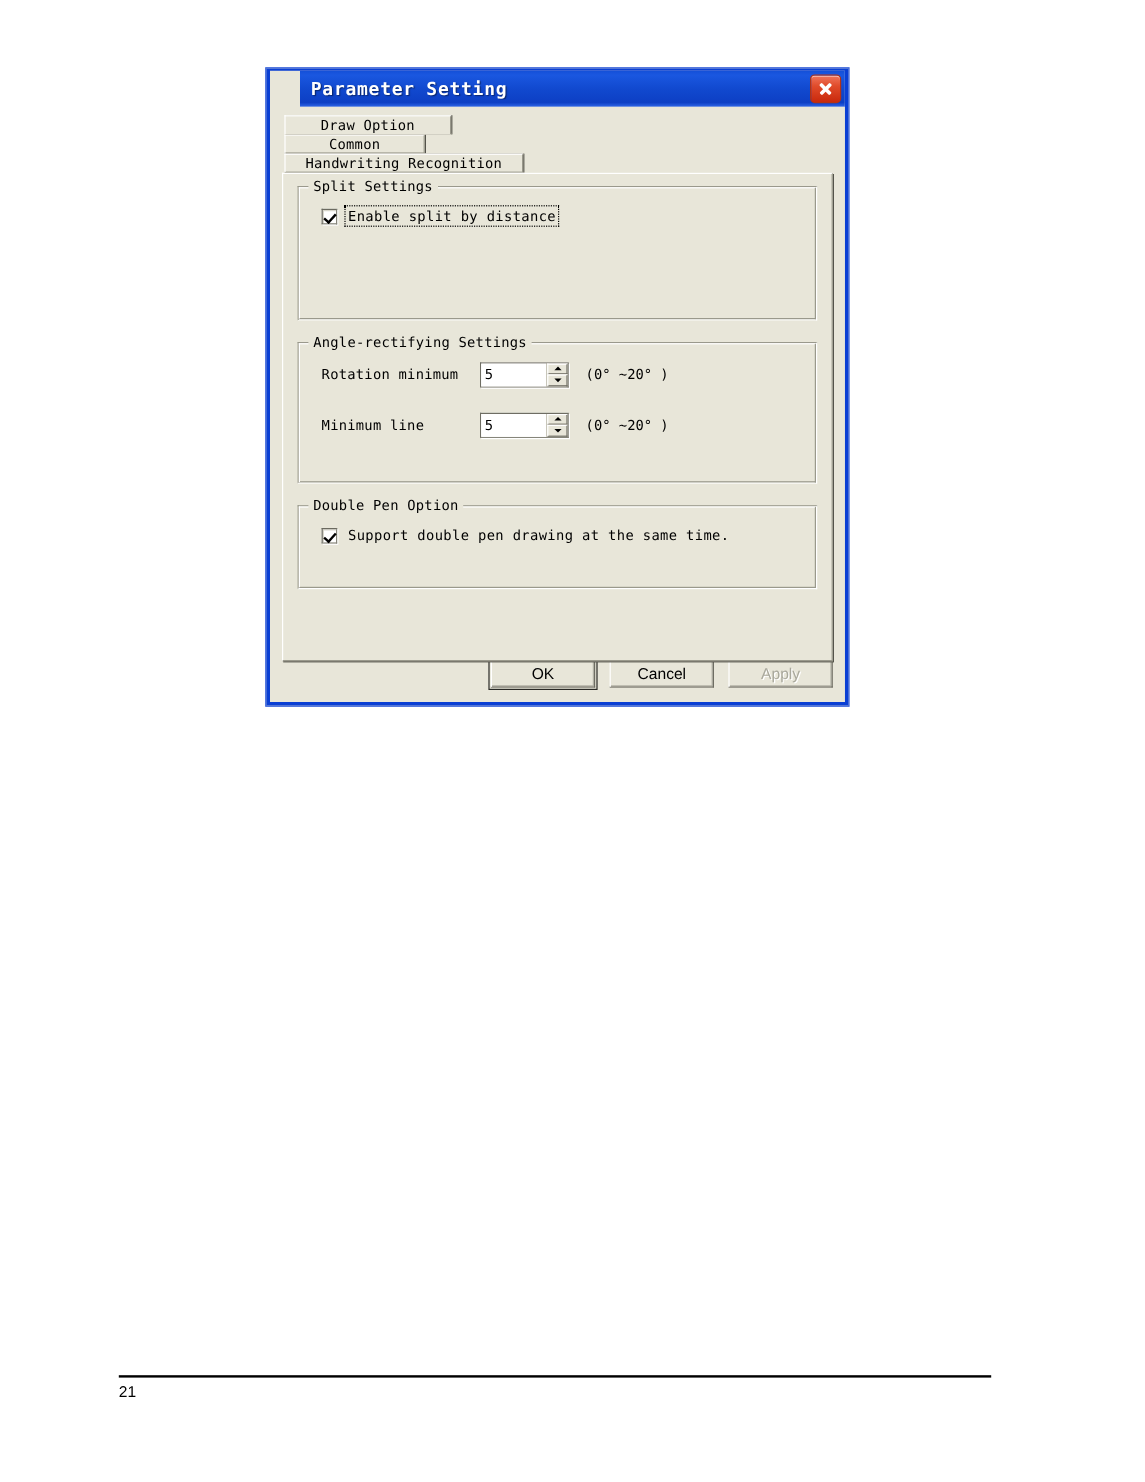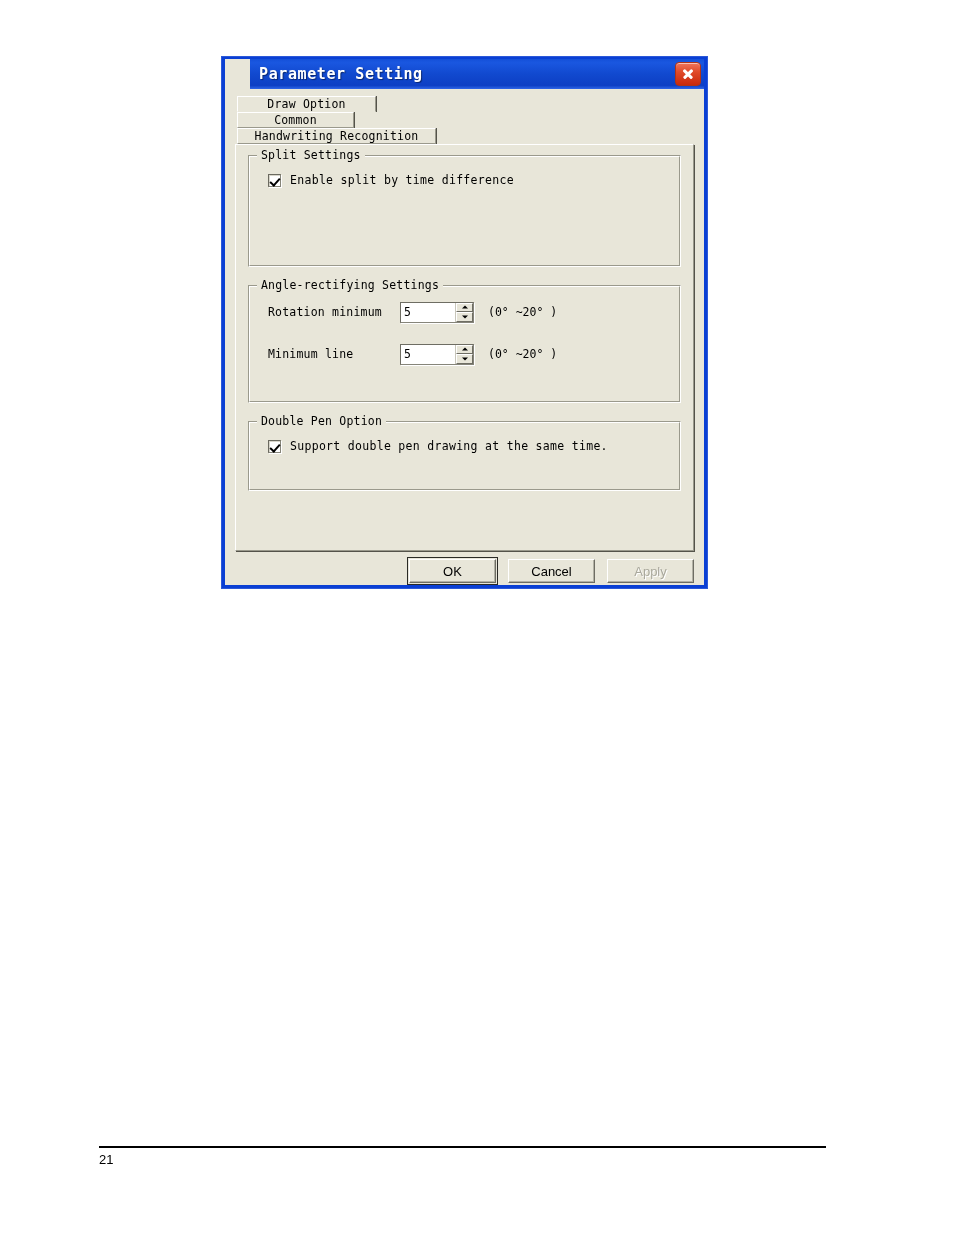--- a/index.html
+++ b/index.html
@@ -295,21 +295,21 @@
     color: #000000;
     margin-left: 14px;
     white-space: nowrap;
   }
 
   
   .buttonbar {
     position: absolute;
     left: 10px;
     right: 10px;
-    bottom: 2px;
+    bottom: 12px;
     display: flex;
     justify-content: flex-end;
     gap: 12px;
   }
   .btn {
     width: 87px;
     height: 24px;
     background: #e8e6d9;
     border: 1px solid #ffffff;
     border-right-color: #6e6d63;
@@ -378,21 +378,21 @@
           </div>
         </div>
     </div>
 
     <div class="tabpage">
 
       <div class="groupbox" id="grp-split">
         <div class="inner">
           <div class="checkrow">
             <div class="checkbox checked"></div>
-            <div class="chk-label">Enable split by time difference</div>
+            <div class="chk-label focused">Enable split by distance</div>
           </div>
         </div>
         <div class="grp-title">Split Settings</div>
       </div>
 
       <div class="groupbox" id="grp-angle">
         <div class="inner">
 
           <div class="spinrow">
             <div class="spin-label">Rotation minimum</div>

